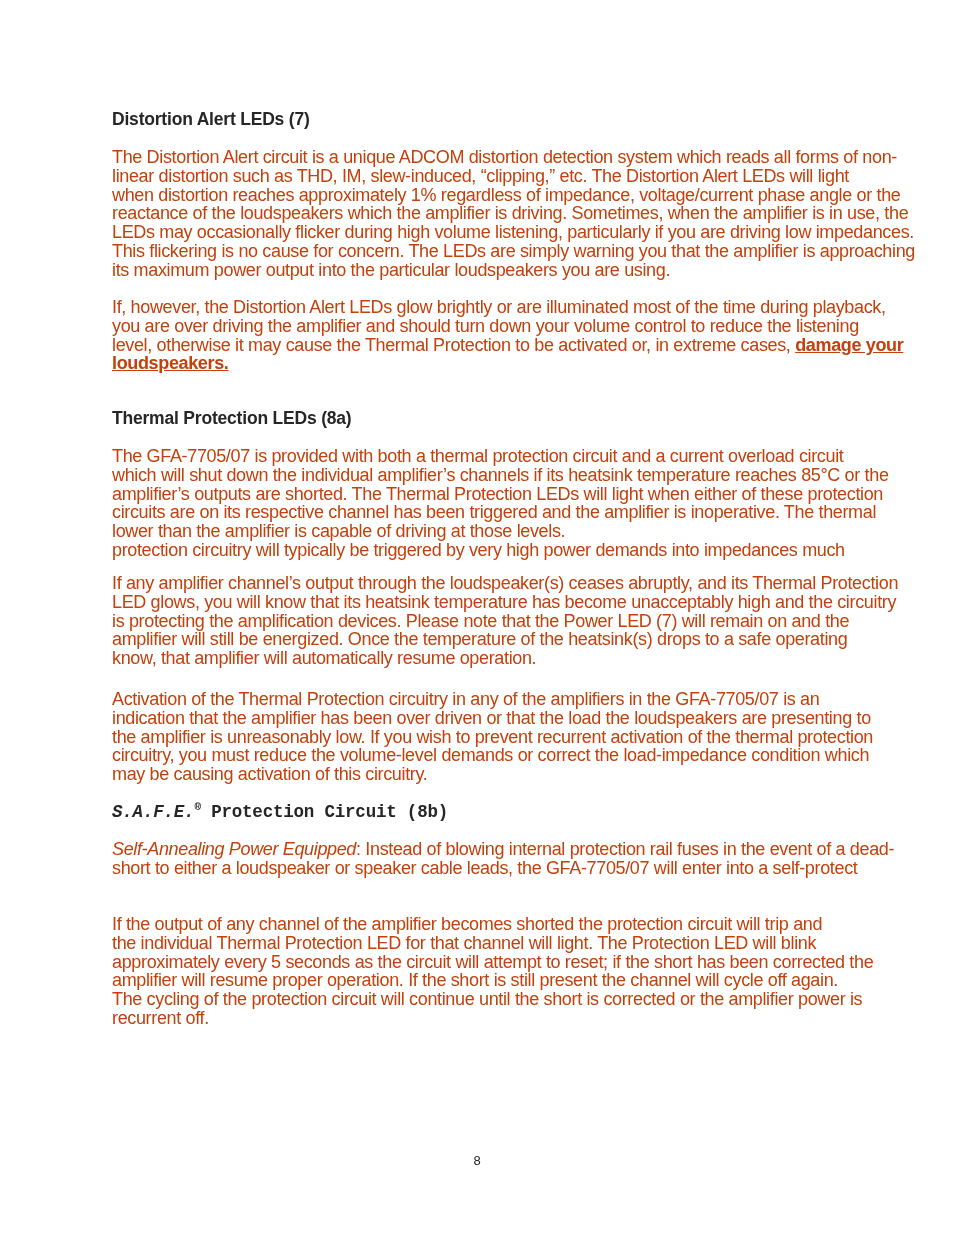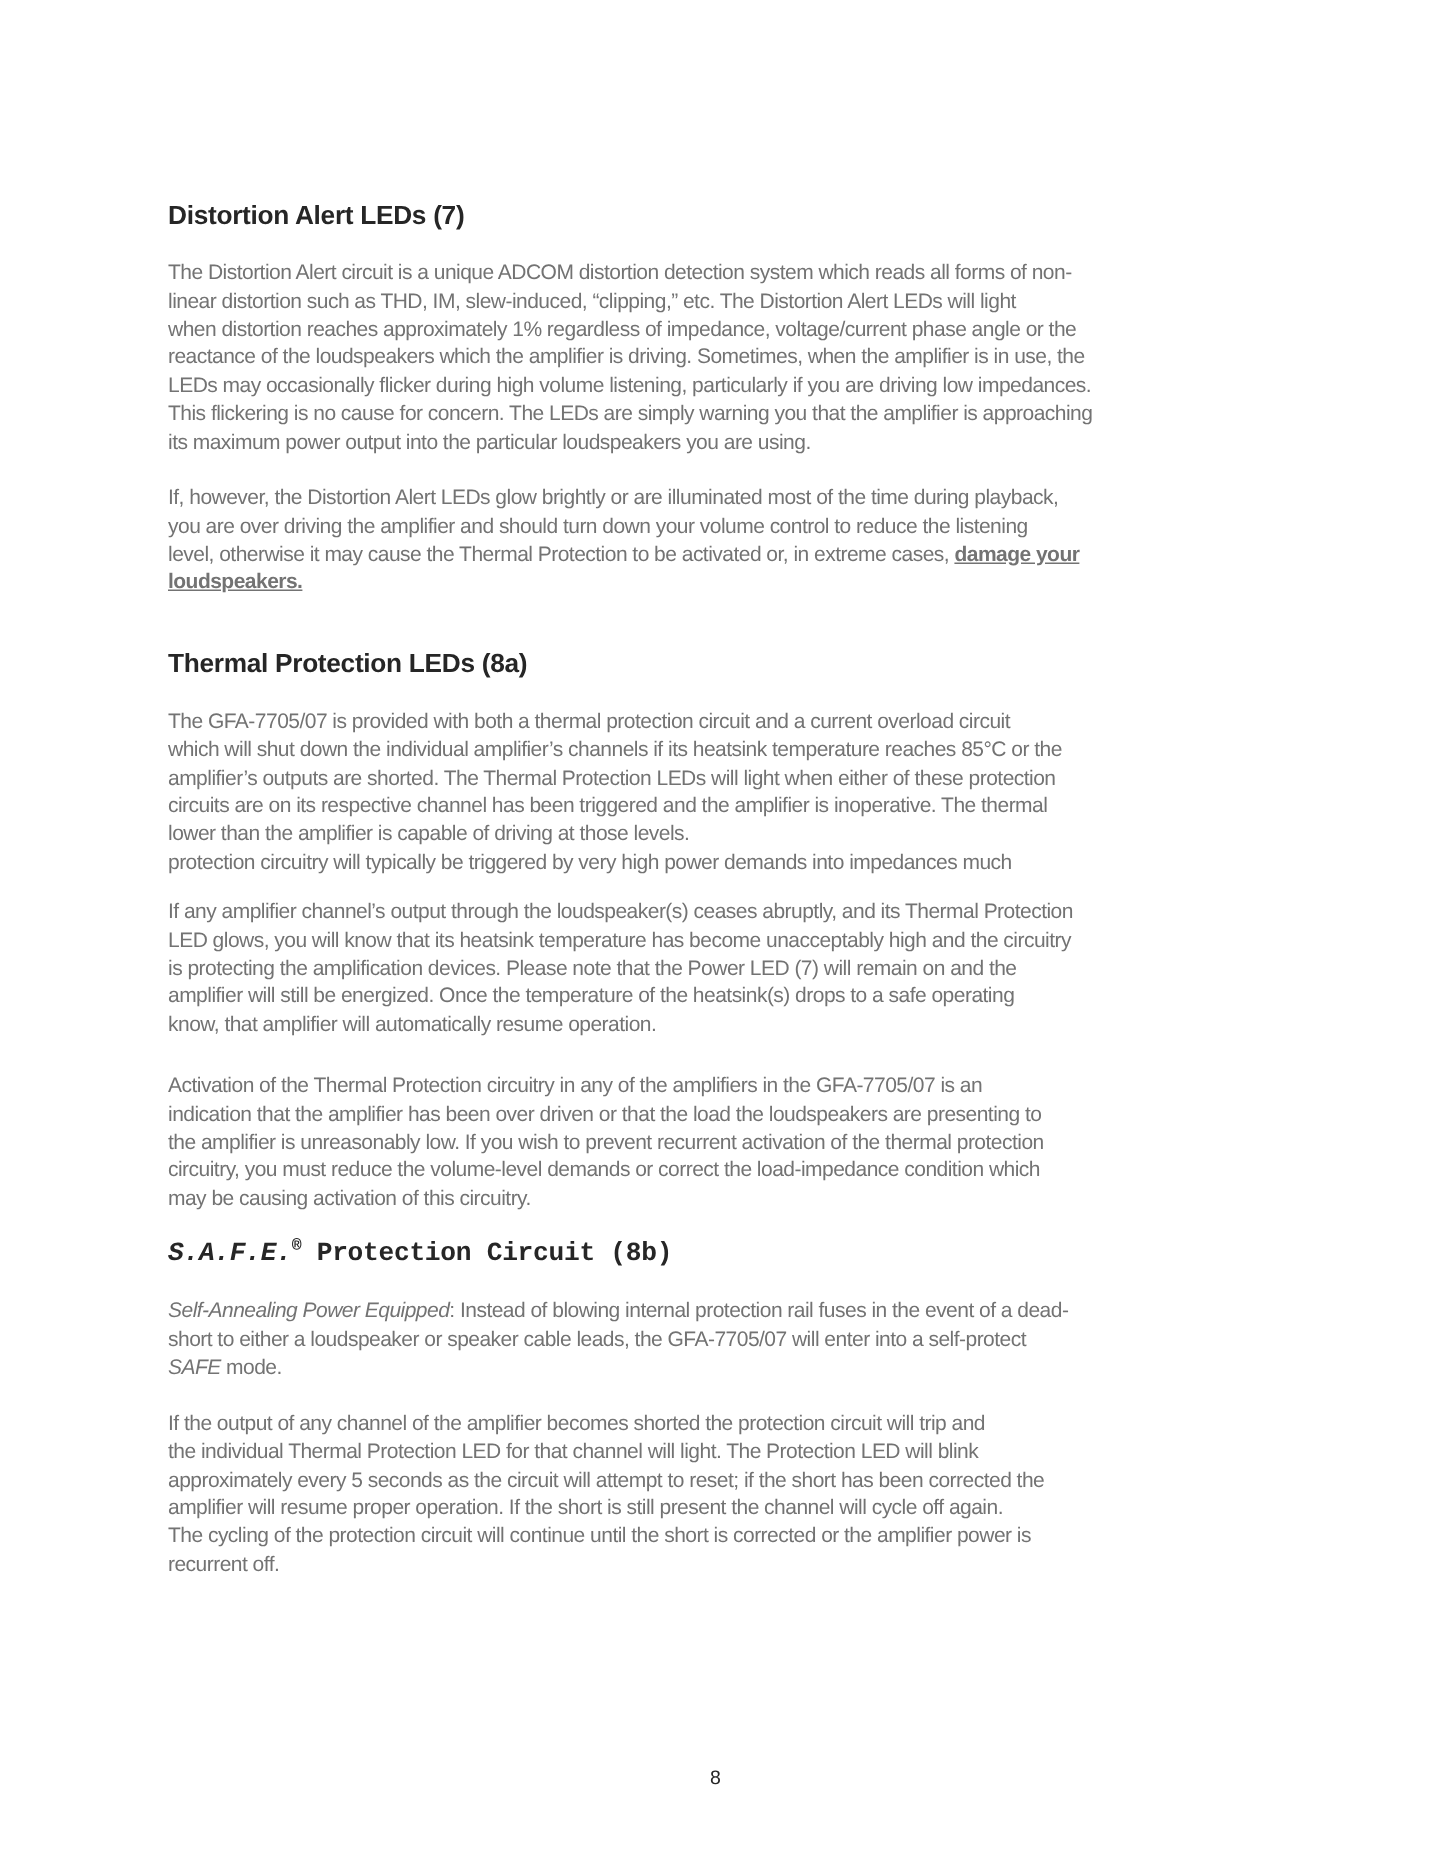--- a/index.html
+++ b/index.html
@@ -1,22 +1,22 @@
 <!DOCTYPE html>
 <html><head>
 <meta charset="utf-8">
 <style>
   html, body { margin:0; padding:0; background:#ffffff; }
   body { width:954px; height:1235px; position:relative; overflow:hidden;
          font-family: "Liberation Sans", "DejaVu Sans", sans-serif; color:#262626; }
-  .page { position:absolute; left:0; top:0; width:954px; height:1152px;margin-top:24px; }
+  .page { position:absolute; left:0; top:0; width:954px; height:1152px; }
   .h { position:absolute; left:112px; font-weight:bold; font-size:17.5px; color:#262626;
        letter-spacing:-0.2px; white-space:nowrap; }
-  .p { position:absolute; left:112px; width:740px; font-size:14px; line-height:18.8px;
-       letter-spacing:-0.35px; color:#737373; }
+  .p { position:absolute; left:112px; width:740px; font-size:18px; line-height:18.8px;
+       letter-spacing:-0.35px; color:#c2410c; }
   .p .ln { display:block; white-space:nowrap; }
   .u { font-weight:bold; text-decoration:underline; }
   .it { font-style:italic; }
   .pagenum { position:absolute; left:0; width:954px; top:1153px; text-align:center; font-size:13px; color:#262626; }
   sup { font-size:11px; }
 </style>
 </head>
 <body>
 
 <div class="page">
@@ -59,21 +59,20 @@
     <span class="ln">indication that the amplifier has been over driven or that the load the loudspeakers are presenting to</span>
     <span class="ln">the amplifier is unreasonably low. If you wish to prevent recurrent activation of the thermal protection</span>
     <span class="ln">circuitry, you must reduce the volume-level demands or correct the load-impedance condition which</span>
     <span class="ln">may be causing activation of this circuitry.</span>
   </div>
 
   <div class="h" style="top:801px;font-family:Liberation Mono, monospace;"><span class="it">S.A.F.E.</span><sup>®</sup><span> Protection Circuit (8b)</span></div>
   <div class="p" style="top:840px;">
     <span class="ln"><span class="it">Self-Annealing Power Equipped</span><span>: Instead of blowing internal protection rail fuses in the event of a dead-</span></span>
     <span class="ln">short to either a loudspeaker or speaker cable leads, the GFA-7705/07 will enter into a self-protect</span>
-    <span class="ln"><span class="it">SAFE</span><span> mode.</span></span>
   </div>
   <div class="p" style="top:915px;">
     <span class="ln">If the output of any channel of the amplifier becomes shorted the protection circuit will trip and</span>
     <span class="ln">the individual Thermal Protection LED for that channel will light.  The Protection LED will blink</span>
     <span class="ln">approximately every 5 seconds as the circuit will attempt to reset; if the short has been corrected the</span>
     <span class="ln">amplifier will resume proper operation. If the short is still present the channel will cycle off again.</span>
     <span class="ln">The cycling of the protection circuit will continue until the short is corrected or the amplifier power is</span>
     <span class="ln">recurrent off.</span>
   </div>
 

